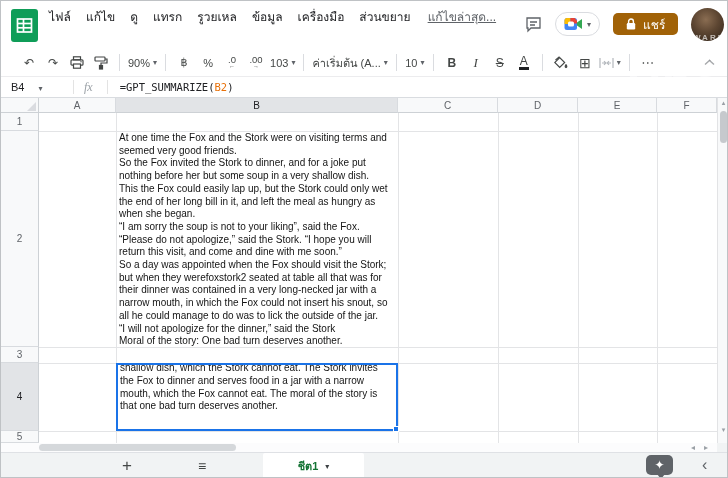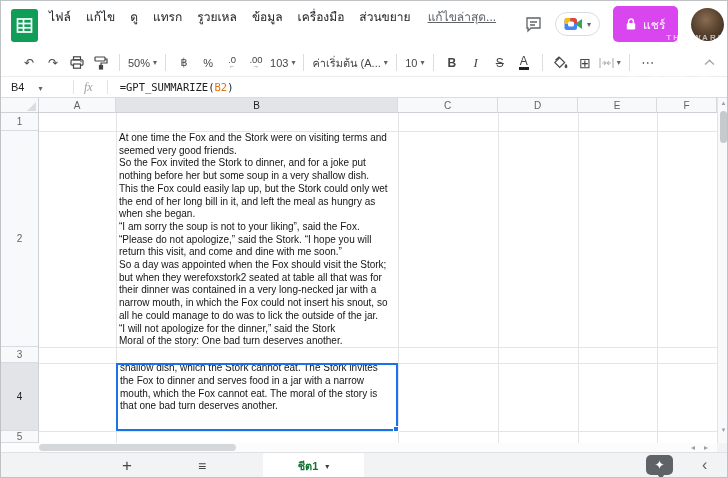--- a/index.html
+++ b/index.html
@@ -14,22 +14,22 @@
   .doc-title{font-size:15px;color:#202124;}
   .ticon{color:#5f6368;font-size:14px;display:flex;align-items:center;}
   .menubar{display:flex;align-items:center;gap:15px;height:20px;margin-top:1px;}
   .mi{font-size:12px;color:#202124;cursor:default;}
   .mi.link{color:#5f6368;text-decoration:underline;margin-left:2px;}
   .tright{position:absolute;left:524px;top:0;height:46px;display:flex;align-items:center;gap:13px;}
   .hicon{color:#5f6368;display:flex;align-items:center;}
   .meet{display:flex;align-items:center;gap:4px;border:1px solid #dadce0;border-radius:13px;
         padding:4px 8px;background:#fff;}
   .meet .caret{font-size:8px;color:#5f6368;}
-  .share{display:flex;align-items:center;gap:7px;background:#d946ef;color:#fff;border:none;
-         border-radius:5px;height:36px;padding:0 13px;font-size:12px;font-family:inherit;}
+  .share{display:flex;align-items:center;gap:7px;background:#a16207;color:#fff;border:none;
+         border-radius:5px;height:22px;padding:0 13px;font-size:12px;font-family:inherit;}
   .avatar{width:33px;height:33px;border-radius:50%;
           background:radial-gradient(circle at 45% 35%,#8a6d52 0%,#5d4632 45%,#2e2218 100%);}
   .wm{position:absolute;left:612px;top:22px;width:116px;height:86px;pointer-events:none;z-index:6;}
   .wm1{position:absolute;right:4px;top:10px;font-size:8px;letter-spacing:2px;
        color:rgba(255,255,255,0.65);font-weight:bold;}
   .wm2{position:absolute;left:6px;top:10px;font-size:50px;font-style:italic;font-weight:bold;
        color:rgba(255,255,255,0.45);transform:rotate(-4deg);}
   
   .toolbar{position:absolute;left:0;top:48px;width:728px;height:28px;background:#fff;
            border-bottom:1px solid #ececee;display:flex;align-items:center;padding-left:16px;
@@ -178,21 +178,21 @@
     </span>
     <span class="tbtn">
       <svg width="14" height="14" viewBox="0 0 14 14" fill="none" stroke="#444746" stroke-width="1.2">
         <rect x="1" y="1" width="10" height="4" rx="0.8"></rect>
         <path d="M11 3 h2 v4 h-6 v2.5"></path>
         <rect x="5.5" y="9.5" width="3" height="3.5" fill="#444746"></rect>
       </svg>
     </span>
     <span class="sep"></span>
     <span class="tbtn">
-      <span class="ttext">50%</span>
+      <span class="ttext">90%</span>
         <span class="caret">▾</span>
     </span>
     <span class="sep"></span>
     <span class="tbtn ttext">฿</span>
     <span class="tbtn ttext">%</span>
     <span class="tbtn">
       <span class="dec">
           <span>.0</span>
           <span class="da">←</span>
         </span>

